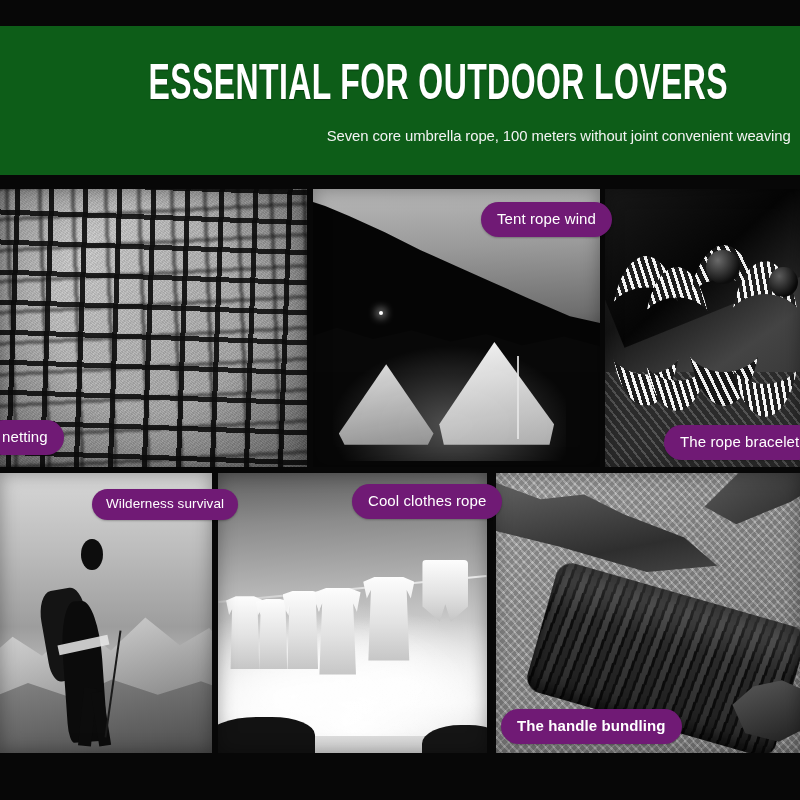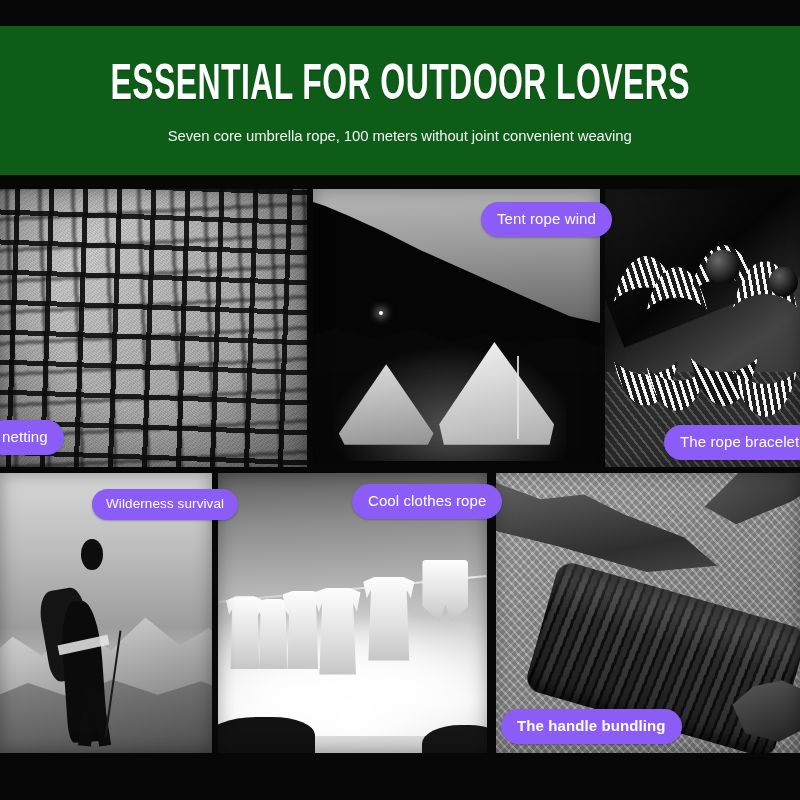--- a/index.html
+++ b/index.html
@@ -7,21 +7,21 @@
     width:800px;height:800px;overflow:hidden;
     font-family:"Liberation Sans", sans-serif;
     background:#050505;
   }
   #page{position:relative;width:800px;height:800px;background:#070707;overflow:hidden;}
 
   
   .banner{
     position:absolute;left:0;top:26px;width:800px;height:149px;
     background:#0d5d18;
-    display:flex;flex-direction:column;align-items:center;justify-content:center;
+    display:flex;flex-direction:column;align-items:flex-end;justify-content:center;
   }
   .banner-title{
     color:#ffffff;
     font-family:"Liberation Sans", sans-serif;
     font-weight:bold;
     font-size:40px;
     letter-spacing:0.5px;
     transform:scaleX(0.80) scaleY(1.25);
     transform-origin:center center;
     white-space:nowrap;
@@ -49,21 +49,21 @@
   .c-tent  {left:313px; top:0px;  width:287px; height:278px;}
   .c-brace {left:605px; top:0px;  width:195px; height:278px;}
   
   .c-wild  {left:0px;   top:284px;width:212px; height:280px;}
   .c-cloth {left:218px; top:284px;width:269px; height:280px;}
   .c-handle{left:493px; top:284px;width:307px; height:280px;}
 
   
   .pill{
     position:absolute;
-    background:#8b5cf6;
+    background:#701a75;
     color:#ffffff;
     border-radius:22px;
     font-size:15px;
     line-height:1;
     padding:9px 16px 11px 16px;
     white-space:nowrap;
     font-weight:400;
     letter-spacing:0.1px;
     box-shadow:0 1px 2px rgba(0,0,0,.25);
   }

